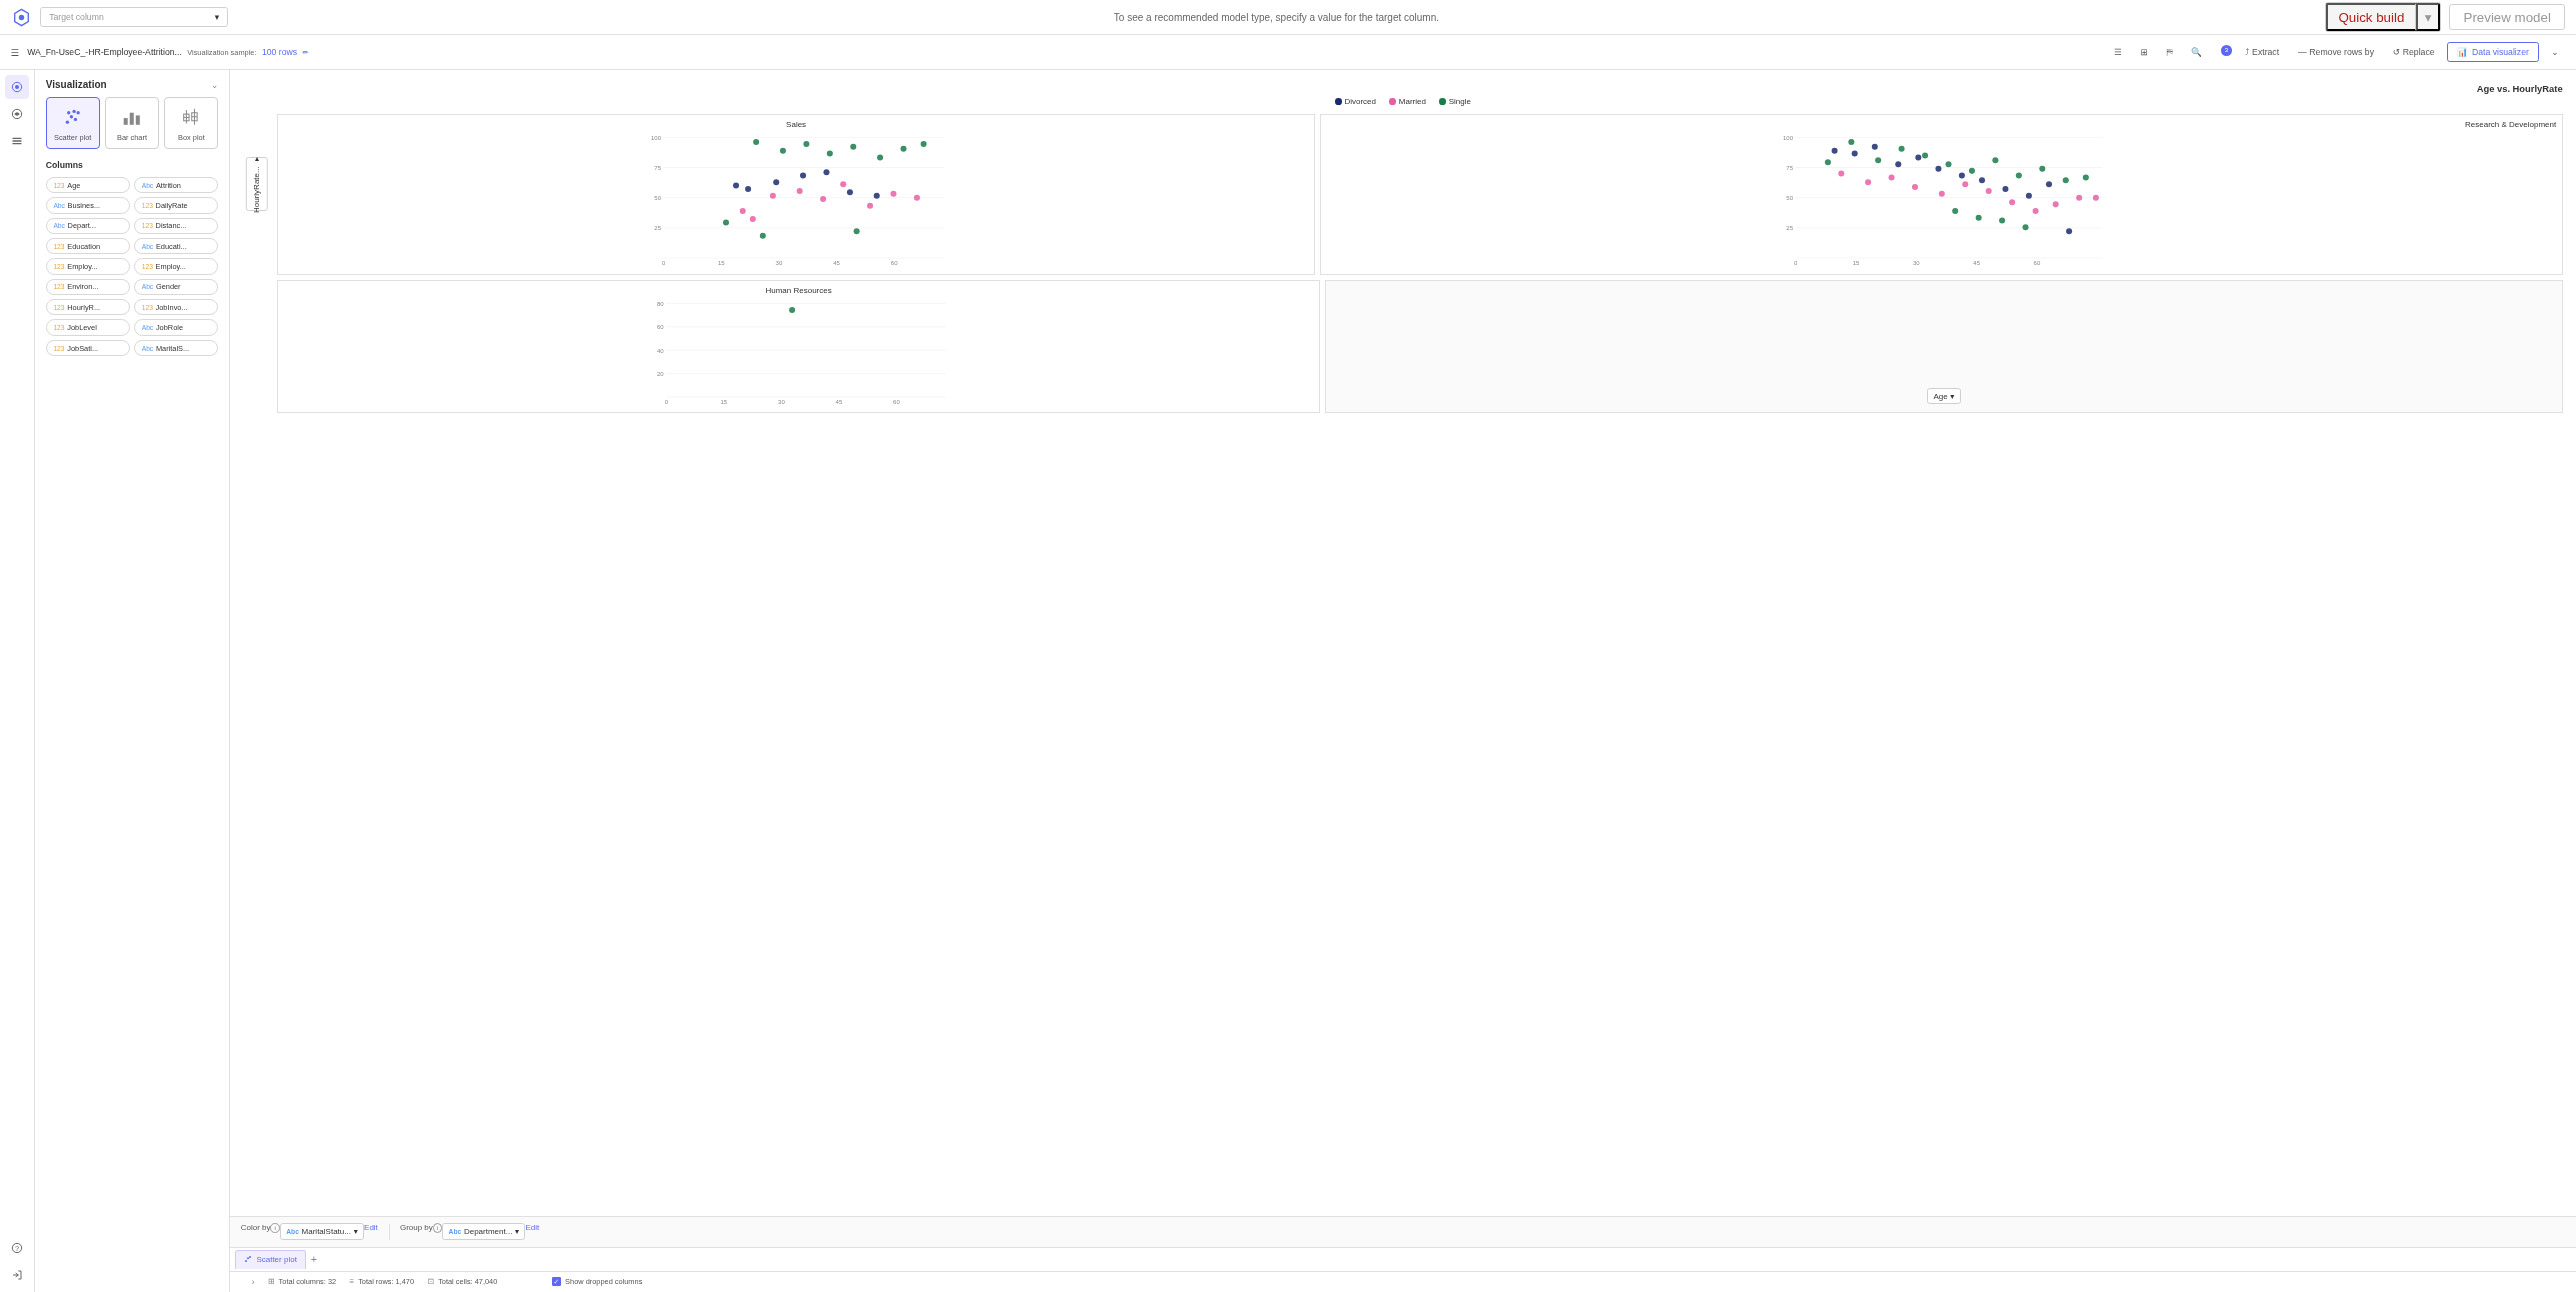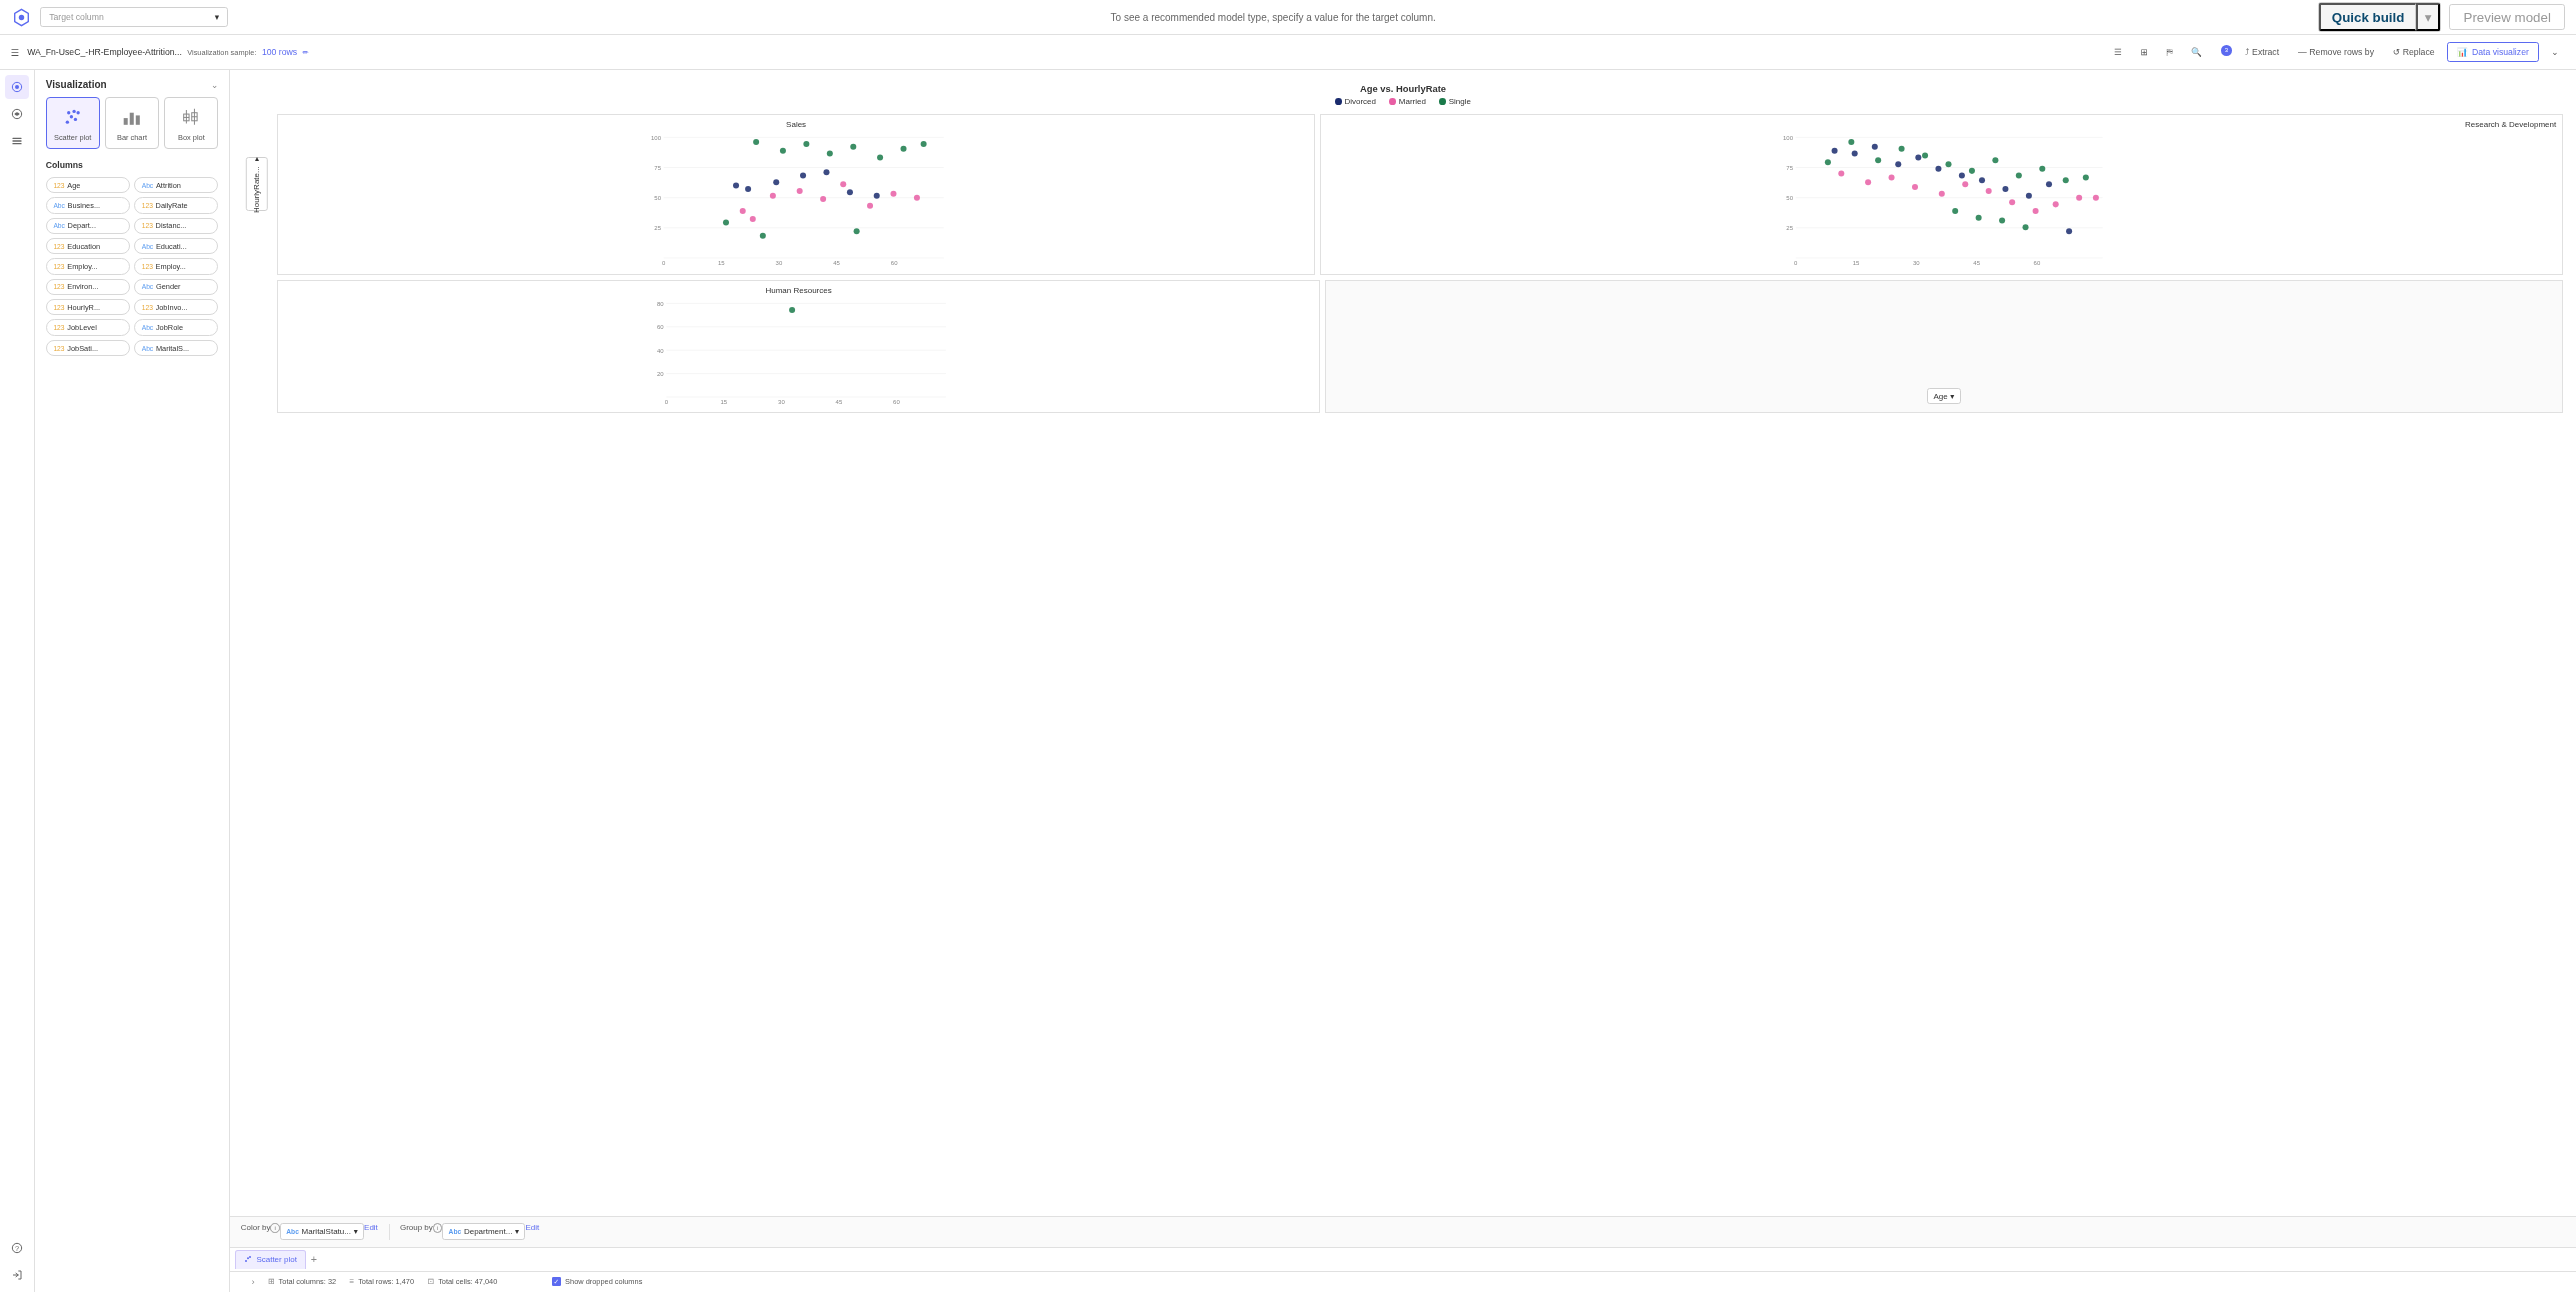--- a/index.html
+++ b/index.html
@@ -5,21 +5,21 @@
     * { box-sizing: border-box; margin: 0; padding: 0; }
     body { font-family: -apple-system, BlinkMacSystemFont, 'Segoe UI', sans-serif; background: #f5f5f5; color: #333; font-size: 8.7px; display: flex; flex-direction: column; height: 100vh; overflow: hidden; }
 
     
     .top-bar { display: flex; align-items: center; background: #fff; border-bottom: 0.7px solid #e0e0e0; padding: 0 10.7px; height: 35px; gap: 8px; flex-shrink: 0; }
     .logo-icon { width: 21.5px; height: 21.5px; display: flex; align-items: center; justify-content: center; }
     .target-column-select { display: flex; align-items: center; border: 0.7px solid #d0d0d0; border-radius: 2.7px; padding: 4px 8px; min-width: 188px; background: #fff; gap: 5.4px; cursor: pointer; }
     .target-column-label { color: #999; flex: 1; }
     .hint-text { flex: 1; text-align: center; color: #666; font-size: 10px; }
     .quick-build-btn { display: flex; align-items: center; border: 0.7px solid #d0d0d0; border-radius: 2.7px; overflow: hidden; }
-    .quick-build-main { padding: 4.7px 10.7px; background: #f5f5f5; color: #0c4a6e; cursor: pointer; border-right: 0.7px solid #d0d0d0; font-weight: bold; }
+    .quick-build-main { padding: 4.7px 10.7px; background: #f5f5f5; color: #b91c1c; cursor: pointer; border-right: 0.7px solid #d0d0d0; }
     .quick-build-arrow { padding: 4.7px 6.7px; background: #f5f5f5; color: #999; cursor: pointer; }
     .preview-model-btn { padding: 4.7px 13.4px; border: 0.7px solid #d0d0d0; border-radius: 2.7px; background: #fff; color: #999; cursor: pointer; }
 
     
     .second-bar { display: flex; align-items: center; background: #fff; border-bottom: 0.7px solid #e0e0e0; padding: 0 10.7px; height: 35px; gap: 5.4px; flex-shrink: 0; }
     .file-name { font-weight: 500; font-size: 8.7px; color: #333; }
     .vis-sample { font-size: 7.4px; color: #666; }
     .sample-link { color: #5b6af0; text-decoration: none; }
     .edit-icon { color: #5b6af0; cursor: pointer; font-size: 7.4px; }
     .toolbar-spacer { flex: 1; }
@@ -50,21 +50,21 @@
     .column-pill { display: flex; align-items: center; gap: 2.7px; border: 0.7px solid #d8d8d8; border-radius: 13.4px; padding: 2.7px 6.7px; font-size: 7.4px; cursor: pointer; background: #fff; white-space: nowrap; overflow: hidden; }
     .pill-type { font-size: 6.7px; color: #888; font-weight: 500; flex-shrink: 0; }
     .pill-type.num { color: #e8a838; }
     .pill-type.abc { color: #5b9cf0; }
     .pill-name { overflow: hidden; text-overflow: ellipsis; font-size: 7.4px; }
 
     
     .main-content { flex: 1; display: flex; flex-direction: column; overflow: hidden; }
     .chart-area { flex: 1; overflow: auto; position: relative; background: #fff; }
     .chart-container { padding: 13.4px; }
-    .chart-title { text-align: center; font-size: 9.4px; font-weight: 600; margin-bottom: 2.7px; }
+    .chart-title { text-align: right; font-size: 9.4px; font-weight: 600; margin-bottom: 2.7px; }
     .chart-legend { display: flex; justify-content: center; gap: 13.4px; margin-bottom: 8px; font-size: 8px; }
     .legend-item { display: flex; align-items: center; gap: 2.7px; }
     .legend-dot { width: 6.7px; height: 6.7px; border-radius: 50%; }
 
     
     .bottom-controls { border-top: 0.7px solid #e0e0e0; background: #fafafa; padding: 6.7px 10.7px; display: flex; align-items: center; gap: 10.7px; }
     .control-item { display: flex; align-items: flex-start; }
     .control-label { font-size: 8px; color: #555; }
     .control-dropdown { display: flex; align-items: center; gap: 2.7px; border: 0.7px solid #d0d0d0; border-radius: 2.7px; padding: 2.7px 5.4px; background: #fff; cursor: pointer; font-size: 8px; }
     .abc-tag { font-size: 6.7px; color: #5b9cf0; font-weight: 600; }

